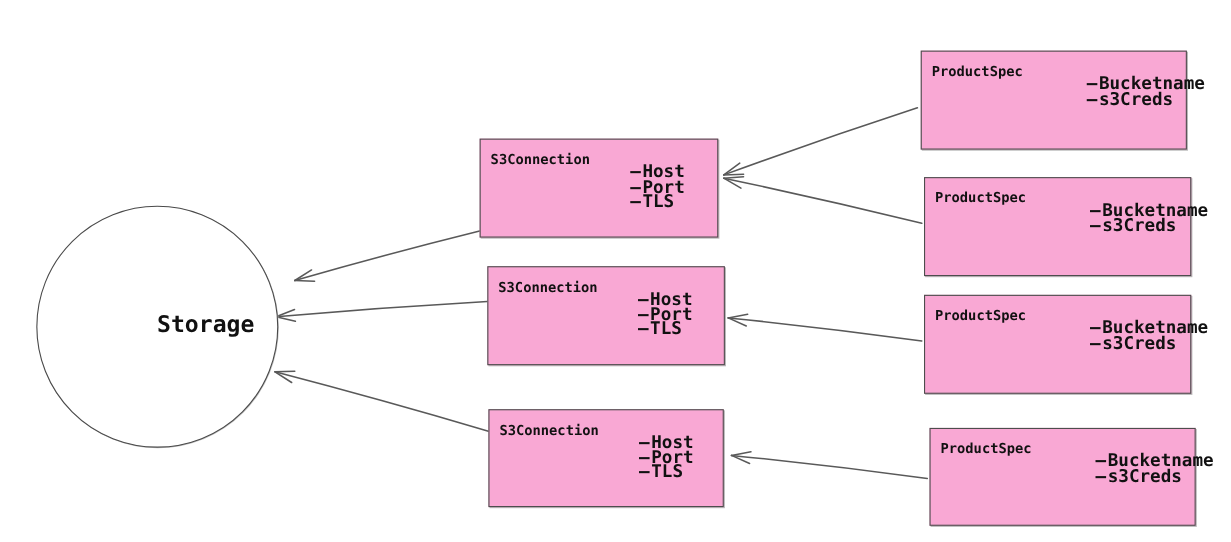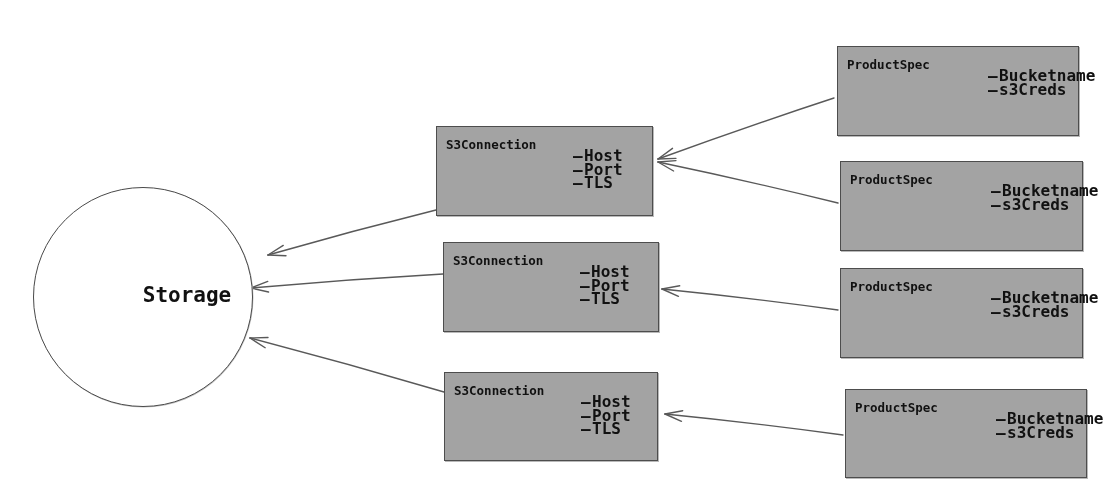--- a/index.html
+++ b/index.html
@@ -21,21 +21,21 @@
     position: absolute;
     left: 0;
     top: 0;
     width: 1119px;
     height: 493px;
     pointer-events: none;
   }
   .node-box {
     position: absolute;
     box-sizing: border-box;
-    background: #a3a3a3;
+    background: #f9a8d4;
     border: 1.6px solid #4d4d4d;
     box-shadow: 1px 1px 0 0 #b9b9b9;
   }
   .node-title {
     position: absolute;
     font-family: "DejaVu Sans Mono", monospace;
     font-size: 12.5px;
     font-weight: 700;
     color: #111111;
     white-space: nowrap;

